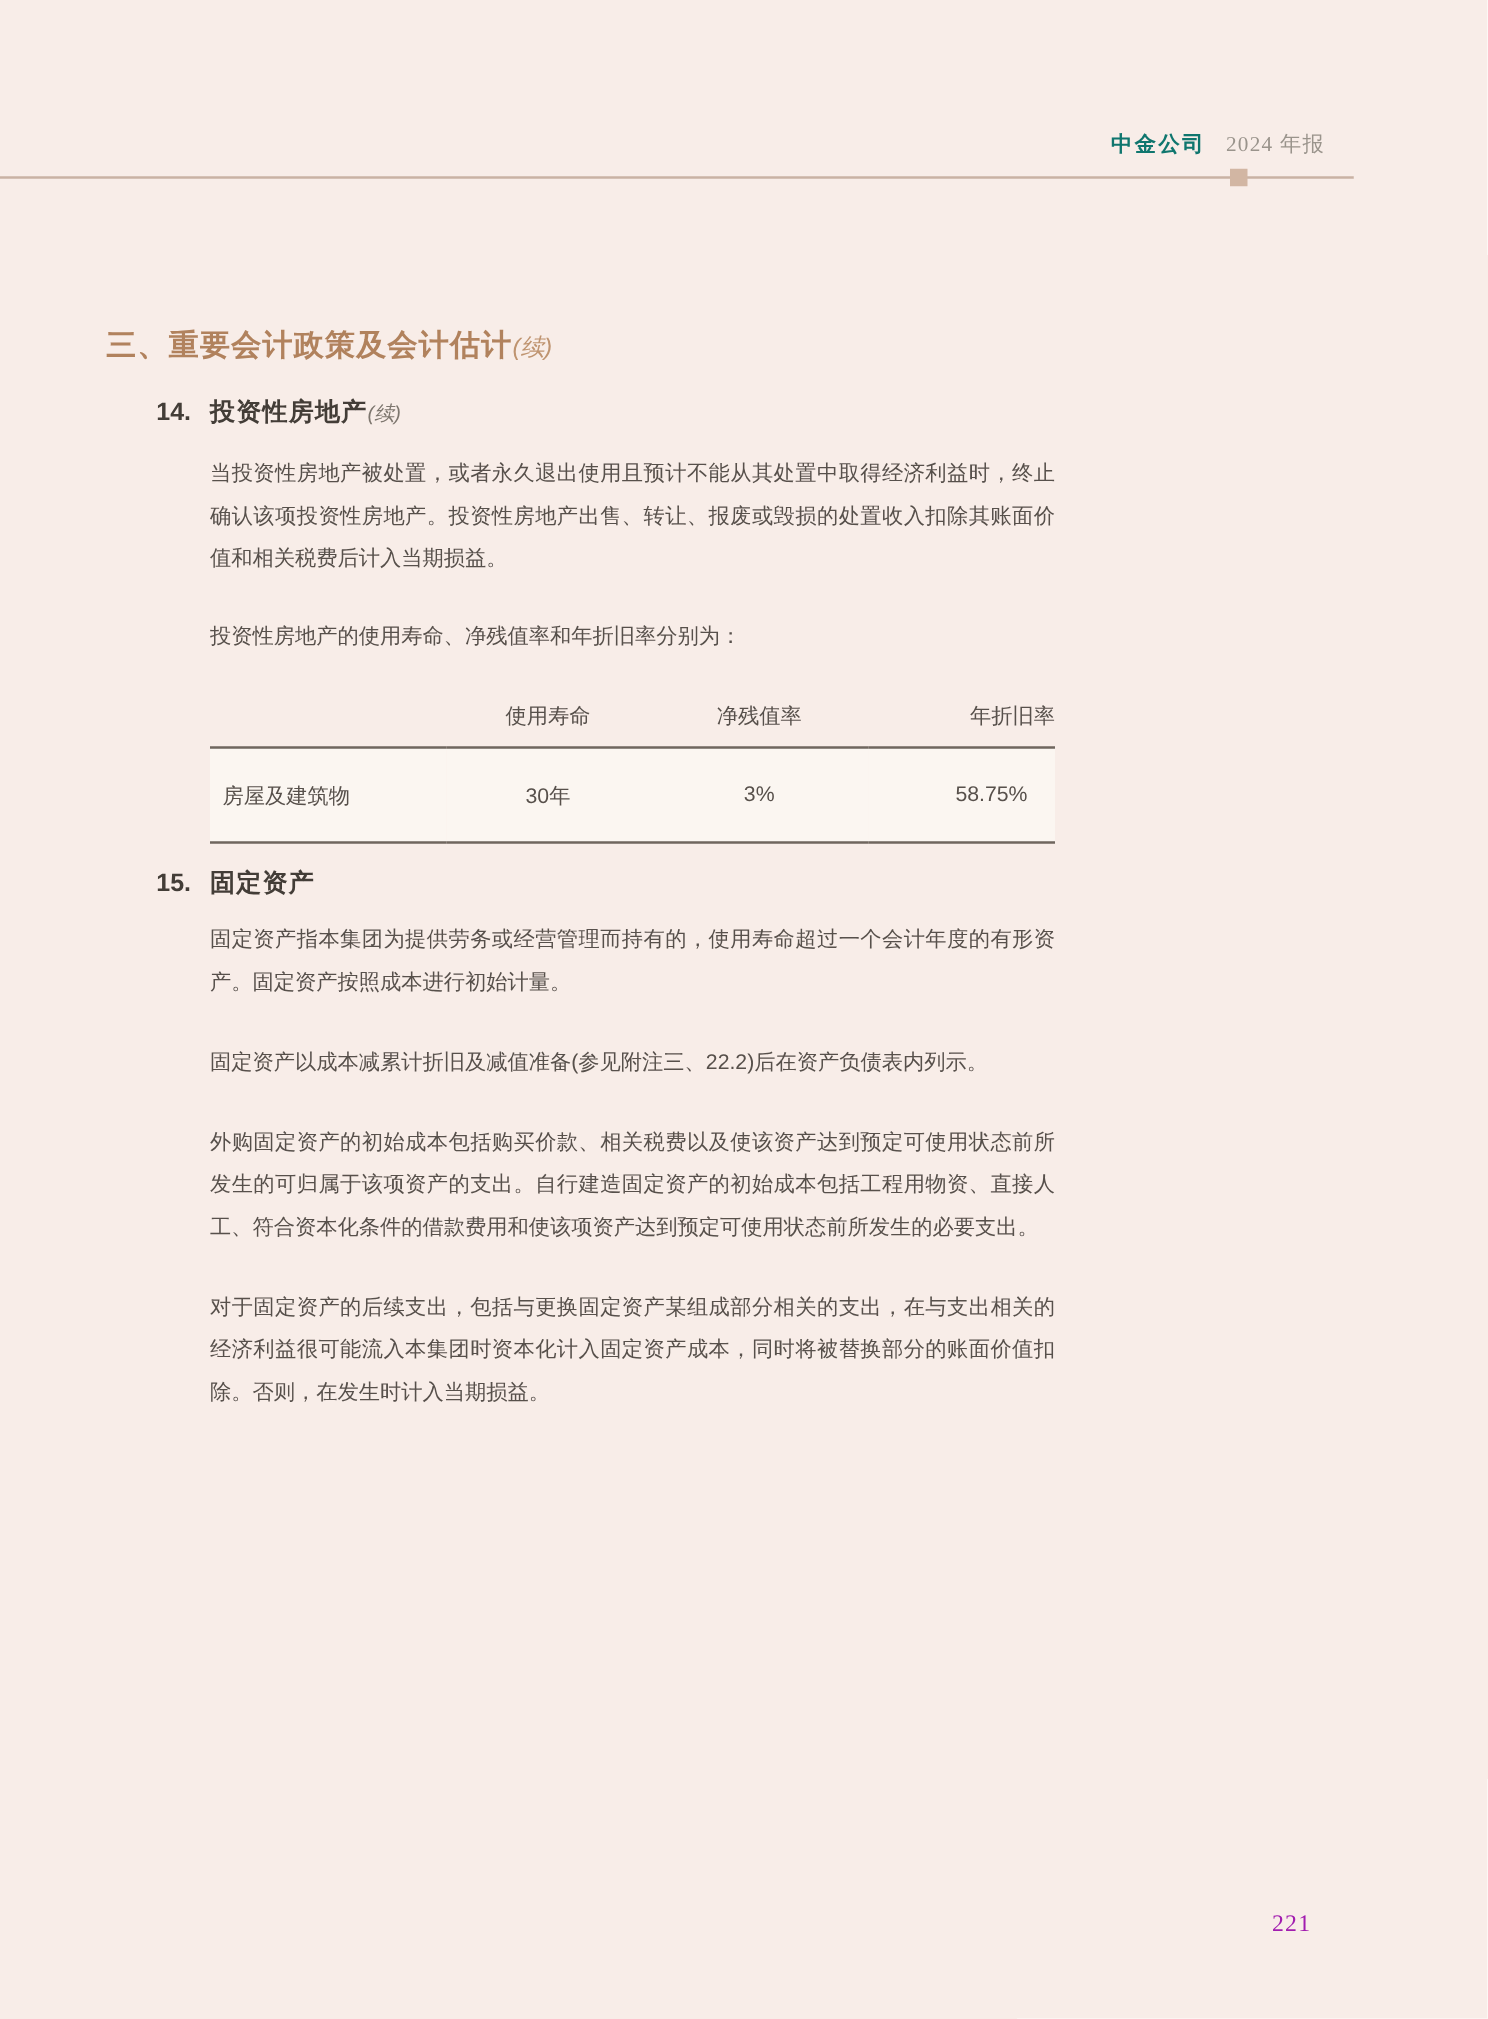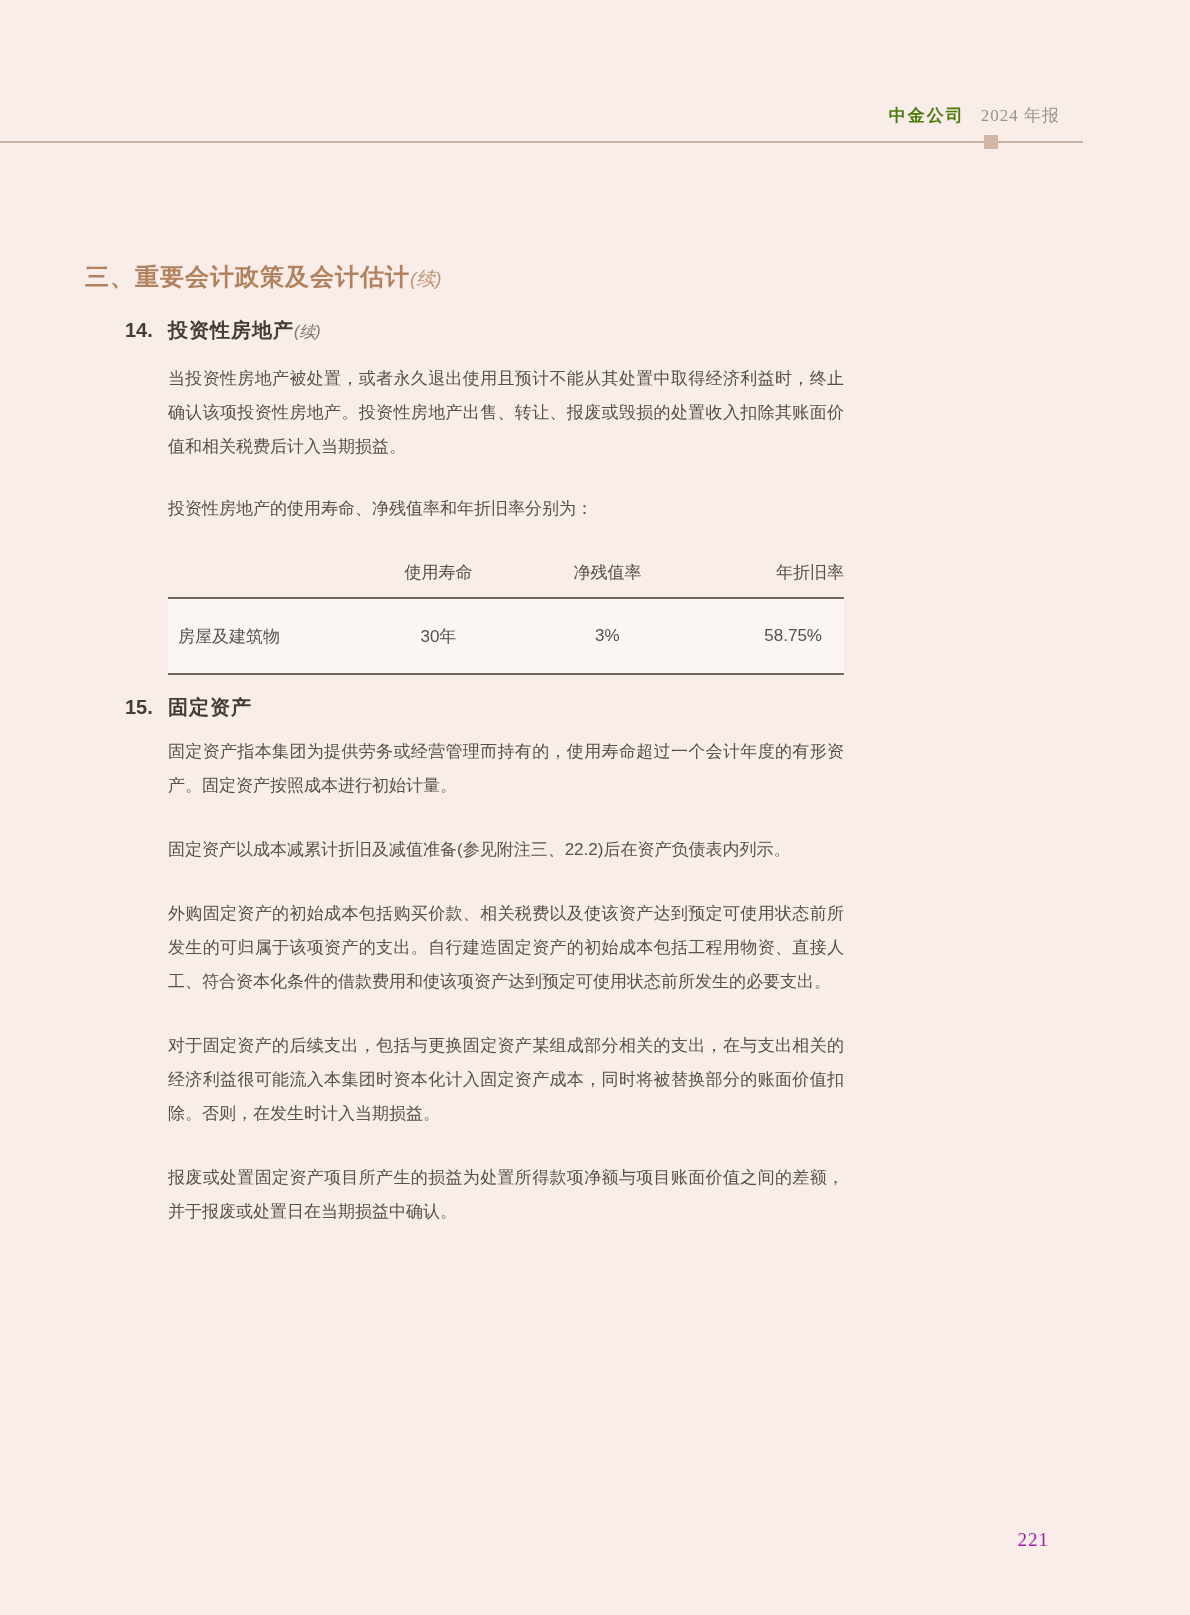--- a/index.html
+++ b/index.html
@@ -11,21 +11,21 @@
     color:#57504b;
     overflow:hidden;
   }
 
   
   .report-header {
     position:absolute; top:103px; right:130px;
     font-family:"Liberation Serif","DejaVu Serif",serif;
     font-size:17px; line-height:26px; white-space:nowrap;
   }
-  .report-header .company { font-weight:bold; color:#4d7c0f; letter-spacing:2px; }
+  .report-header .company { font-weight:bold; color:#0f766e; letter-spacing:2px; }
   .report-header .edition { color:#9a948c; margin-left:16px; letter-spacing:1px; }
   .header-rule {
     position:absolute; top:141px; left:0; width:1083px; height:2px;
     background:#c9b2a4;
   }
   .header-square {
     position:absolute; top:135px; left:984px; width:14px; height:14px;
     background:#d2b6a3;
   }
 
@@ -143,19 +143,18 @@
     </div>
 
     <div class="sub-heading" id="h15">
       <span class="num">15.</span><span>固定资产</span>
     </div>
 
     <p class="para" id="p15-1">固定资产指本集团为提供劳务或经营管理而持有的，使用寿命超过一个会计年度的有形资产。固定资产按照成本进行初始计量。</p>
     <p class="para" id="p15-2">固定资产以成本减累计折旧及减值准备(参见附注三、22.2)后在资产负债表内列示。</p>
     <p class="para" id="p15-3">外购固定资产的初始成本包括购买价款、相关税费以及使该资产达到预定可使用状态前所发生的可归属于该项资产的支出。自行建造固定资产的初始成本包括工程用物资、直接人工、符合资本化条件的借款费用和使该项资产达到预定可使用状态前所发生的必要支出。</p>
     <p class="para" id="p15-4">对于固定资产的后续支出，包括与更换固定资产某组成部分相关的支出，在与支出相关的经济利益很可能流入本集团时资本化计入固定资产成本，同时将被替换部分的账面价值扣除。否则，在发生时计入当期损益。</p>
-    <p class="para" id="p15-5">报废或处置固定资产项目所产生的损益为处置所得款项净额与项目账面价值之间的差额，并于报废或处置日在当期损益中确认。</p>
 
   </div>
 
   <div class="page-number">221</div>
 
 </div>
 
 </body></html>

